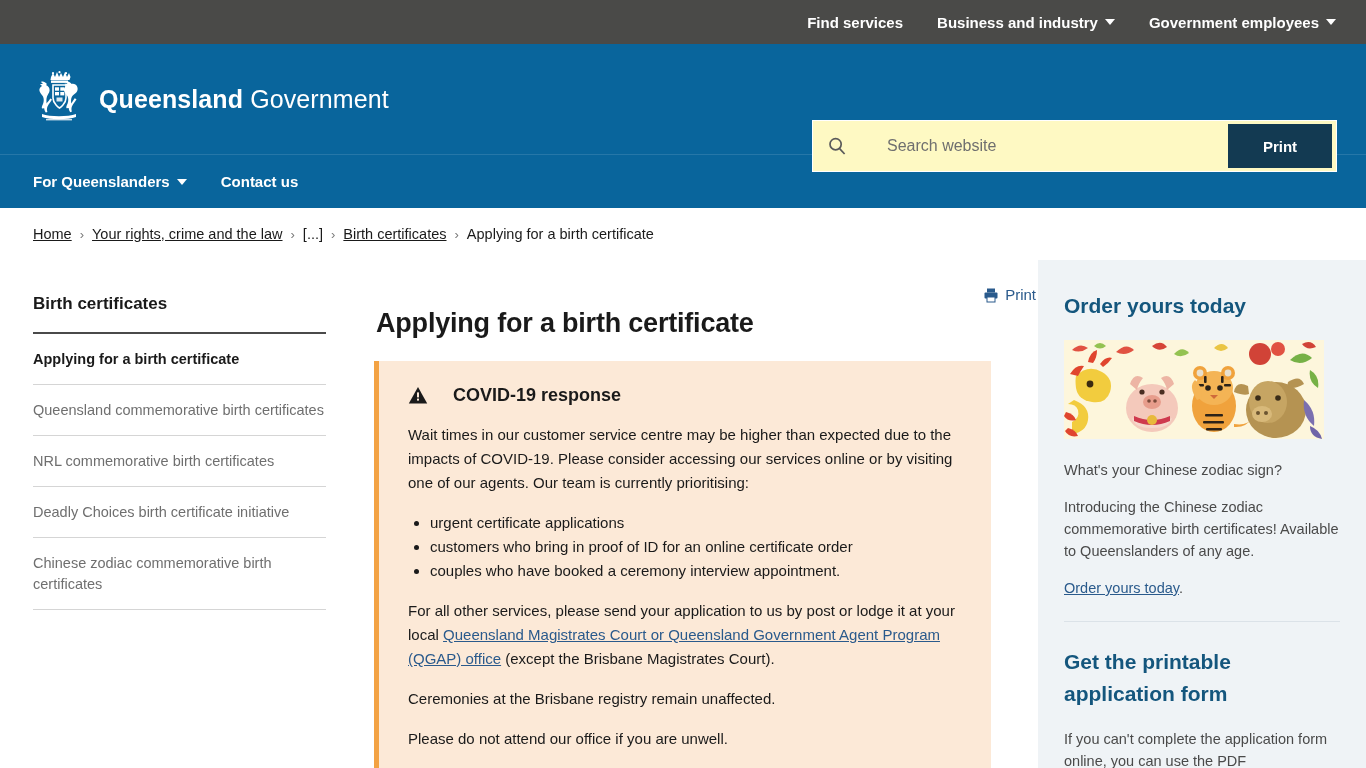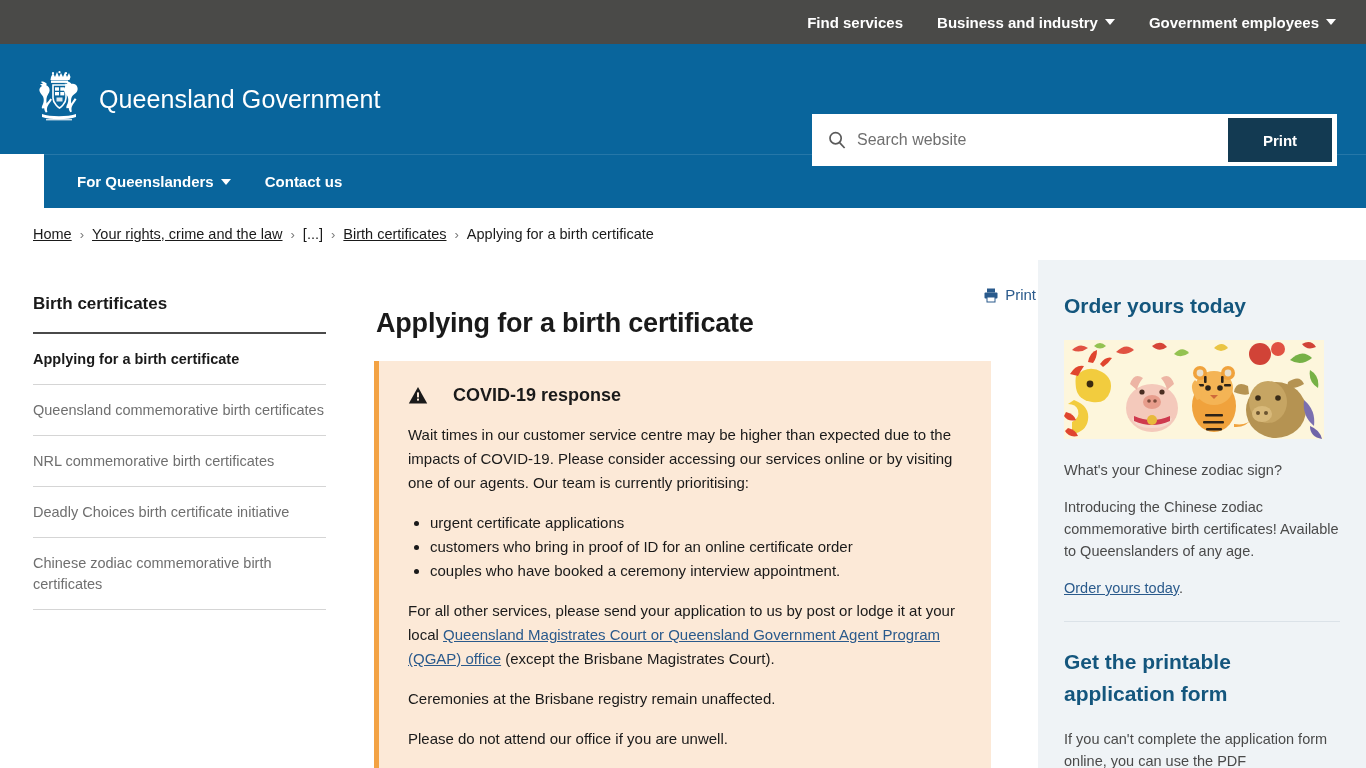--- a/index.html
+++ b/index.html
@@ -32,48 +32,47 @@
   .header {
     height: 110px; background: #09659c;
     display: flex; align-items: center; position: relative;
   }
   .brand { display: flex; align-items: center; padding-left: 33px; cursor: pointer; }
   .crest { width: 52px; height: 56px; flex: none; }
   .brand-text {
     color: #ffffff; font-size: 25px; margin-left: 14px;
     letter-spacing: .1px; white-space: nowrap;
   }
-  .brand-text b { font-weight: normal; }
+  .brand-text b { font-weight: bold; }
   .brand-text span { font-weight: normal; }
 
   .searchwrap {
-    position: absolute; left: 812px; top: 70px;
-    width: 525px; height: 52px; background: #ffffff;
-    border: 1px solid #ffffff; display: flex; align-items: center;
+    position: absolute; left: 812px; top: 76px;
+    width: 525px; height: 52px; background: #fef9c3;
+    border: 1px solid #ffffff; display: flex; align-items: center; gap: 30px;
   }
   .search-icon { margin-left: 14px; flex: none; }
   .search-input {
     flex: 1; border: 0; outline: 0; height: 48px;
     font-size: 16px; color: #555; padding-left: 10px;
     font-family: "Liberation Sans", sans-serif; background: transparent;
   }
   .search-input::placeholder { color: #6f6f6f; }
   .search-btn {
     width: 104px; height: 44px; margin-right: 4px;
     background: #133a52; color: #fff; border: 0;
     font-size: 15px; font-weight: bold; cursor: pointer;
     font-family: "Liberation Sans", sans-serif;
   }
 
   
   .subnav {
     height: 54px; background: #09659c;
     display: flex; align-items: center; padding-left: 33px;
     border-top: 1px solid rgba(255,255,255,.12);
-    margin-left: 44px;
   }
   .subnav-item {
     color: #ffffff; font-size: 15px; font-weight: bold;
     margin-right: 34px; display: flex; align-items: center; cursor: pointer;
   }
 
   
   .breadcrumb {
     height: 52px; display: flex; align-items: center;
     padding-left: 33px; font-size: 14.5px; color: #333;

